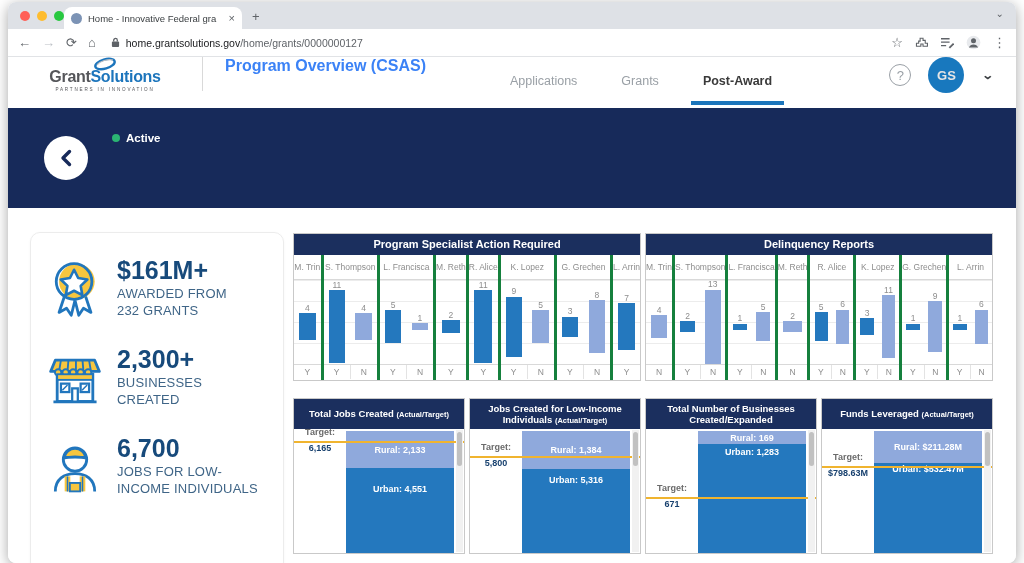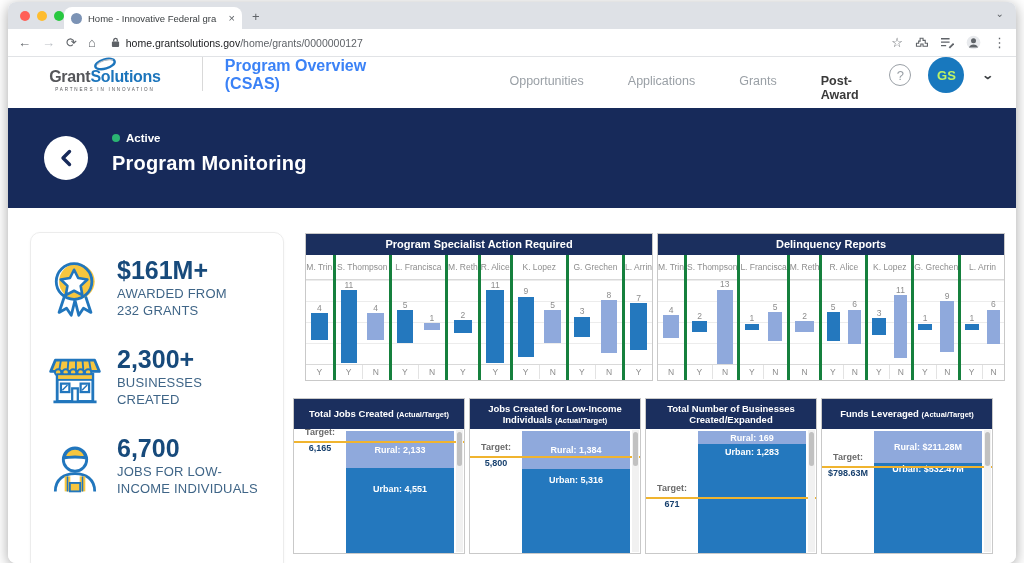--- a/index.html
+++ b/index.html
@@ -38,21 +38,21 @@
   .logo .tagline { font-size:4.6px; letter-spacing:1.8px; color:#55565a; text-align:center; margin-top:2px; }
   .hdr-divider { width:1px; height:34px; background:#d9d9d9; margin:0 22px; }
   .primary-nav { font-size:16px; font-weight:bold; color:#3b82f6; }
   .navlinks { display:flex; gap:44px; margin-left:84px; }
   .navlink { font-size:12.5px; color:#9aa0a6; position:relative; padding:17px 0; cursor:pointer; }
   .navlink.active { color:#3a3a3a; font-weight:bold; }
   .navlink.active::after { content:""; position:absolute; left:-12px; right:-12px; bottom:0; height:4px; background:#1b75bb; }
   .hdr-right { margin-left:auto; display:flex; align-items:center; gap:17px; }
   .help-circle { width:22px; height:22px; border:1.5px solid #9aa0a6; border-radius:50%;
                  color:#9aa0a6; font-size:13px; display:flex; align-items:center; justify-content:center; }
-  .avatar { width:36px; height:36px; border-radius:50%; background:#1878be; color:#bef264;
+  .avatar { width:36px; height:36px; border-radius:50%; background:#1878be; color:#e5e5e5;
             font-size:13px; font-weight:bold; display:flex; align-items:center; justify-content:center; }
   .hdr-chev { font-size:15px; color:#3c4043; font-weight:bold; transform:scaleY(.8); }
 
   
   .banner { height:100px; background:#172a5a; position:relative; color:#fff; }
   .back-btn { position:absolute; left:36px; top:28px; width:44px; height:44px; border-radius:50%;
               background:#fff; display:flex; align-items:center; justify-content:center; cursor:pointer; }
   .banner-text { position:absolute; left:104px; top:24px; }
   .status-row { display:flex; align-items:center; gap:6px; }
   .status-dot { width:8px; height:8px; border-radius:50%; background:#2bb573; }
@@ -64,21 +64,21 @@
   .stats-card { position:absolute; left:22px; top:24px; width:254px; height:340px;
                 background:#fff; border:1px solid #ececec; border-radius:10px; box-shadow:0 1px 3px rgba(0,0,0,.04);
                 padding:24px 10px 0 14px; }
   .stat { display:flex; gap:12px; margin-bottom:26px; align-items:center; }
   .stat svg { flex:0 0 auto; }
   .stat-value { font-size:25px; font-weight:bold; color:#174a7b; line-height:1.05; }
   .stat-label { font-size:13px; color:#3f6587; line-height:1.3; margin-top:3px; letter-spacing:.2px; }
 
   
   .charts { position:absolute; left:285px; top:25px; width:700px; height:330px; }
-  .chartrow1 { position:absolute; top:0; left:12px; width:700px; display:flex; gap:4px; }
+  .chartrow1 { position:absolute; top:0; left:0; width:700px; display:flex; gap:4px; }
   .chartrow2 { position:absolute; top:165px; left:0; width:700px; display:flex; justify-content:space-between; }
   .panel { background:#fff; border:1px solid #c9c9c9; }
   .barpanel { width:348px; height:148px; }
   .panel-hd { background:#1b2f5e; color:#fff; text-align:center; font-weight:bold; }
   .barpanel .panel-hd { font-size:11px; height:21px; line-height:21px; }
   .groups { display:flex; height:125px; }
   .group { display:flex; flex-direction:column; border-right:3px solid #15803d; }
   .group:last-child { border-right:none; }
   .gname { height:25px; font-size:8.5px; color:#8d8d8d; display:flex; align-items:center;
            justify-content:center; border-bottom:1px solid #d9d9d9; white-space:nowrap; overflow:hidden; }
@@ -162,21 +162,20 @@
       <svg class="swirl" viewBox="0 0 26 14">
         <ellipse cx="13" cy="7" rx="10" ry="4.6" fill="none" stroke="#1c75bc" stroke-width="2.4" transform="rotate(-16 13 7)"></ellipse>
         <path d="M5 9 a10 4.6 -16 0 1 16 -5" fill="none" stroke="#b9bec4" stroke-width="1.2" transform="translate(0,-1)"></path>
       </svg>
       <div class="wordmark"><span>Grant</span><b>Solutions</b></div>
       <div class="tagline">PARTNERS IN INNOVATION</div>
     </div>
     <div class="hdr-divider"></div>
     <div class="primary-nav">Program Overview (CSAS)</div>
     <div class="navlinks">
-        <div class="navlink">Opportunities</div>
         <div class="navlink">Applications</div>
         <div class="navlink">Grants</div>
         <div class="navlink active">Post-Award</div>
       </div>
     <div class="hdr-right">
       <div class="help-circle">?</div>
       <div class="avatar">GS</div>
       <div class="hdr-chev">⌄</div>
     </div>
   </div>
@@ -185,21 +184,20 @@
     <div class="back-btn">
       <svg width="15" height="18" viewBox="0 0 15 18">
         <polyline points="10.5,2.5 4,9 10.5,15.5" fill="none" stroke="#172a5a" stroke-width="3.4" stroke-linecap="round" stroke-linejoin="round"></polyline>
       </svg>
     </div>
     <div class="banner-text">
       <div class="status-row">
         <span class="status-dot"></span>
         <span class="status-label">Active</span>
       </div>
-      <div class="banner-title">Program Monitoring</div>
     </div>
   </div>
 
   <div class="content">
     <div class="stats-card" id="stats-card">
         <div class="stat">
           <svg width="60" height="62" viewBox="0 0 64 64">
       <path d="M22 36 L15 57 L23 52.5 L28 60 L32 44" fill="#fff" stroke="#2176bd" stroke-width="3" stroke-linejoin="round"></path>
       <path d="M42 36 L49 57 L41 52.5 L36 60 L32 44" fill="#fff" stroke="#2176bd" stroke-width="3" stroke-linejoin="round"></path>
       <circle cx="34" cy="24" r="19" fill="#f7c63f"></circle>

